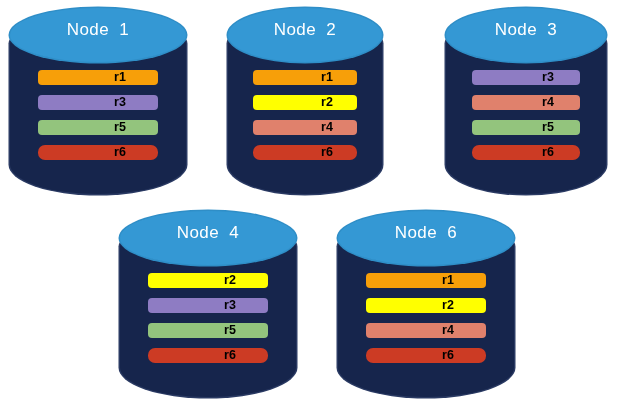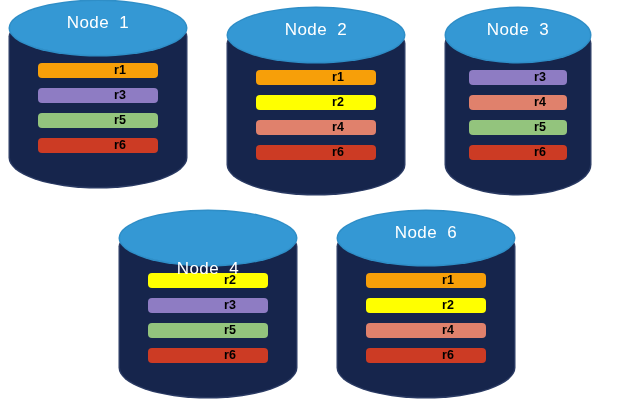--- a/index.html
+++ b/index.html
@@ -80,77 +80,77 @@
   }
   .replica {
     position: relative;
     height: 15px;
     margin-bottom: 10px;
     border-radius: 4px;
     display: flex;
     align-items: center;
     justify-content: center;
   }
-  .replica:last-child { margin-bottom: 0; }
+  .replica:last-child { margin-bottom: 0; border-radius: 7px; }
   .replica-label {
     font-size: 12.5px;
     font-weight: bold;
     color: #000000;
     line-height: 1;
     letter-spacing: 0.2px;
     margin-left: 44px;
   }
 </style>
 </head>
 <body>
 
 <div id="diagram">
-    <div class="node" style="left: 10px; top: 1px; width: 176px; height: 186px;">
+    <div class="node" style="left: 10px; top: 8px; width: 176px; height: 186px;">
       <div class="cyl">
         <div class="cyl-body" style="background: rgb(22, 37, 76);"></div>
         <div class="cyl-top" style="background: rgb(52, 152, 212);"></div>
       </div>
       <div class="cyl-title" style="color: rgb(255, 255, 255);">Node  1</div>
       <div class="replicas">
         <div class="replica" style="background: rgb(247, 159, 9);">
           <span class="replica-label">r1</span>
         </div>
         <div class="replica" style="background: rgb(142, 124, 195);">
           <span class="replica-label">r3</span>
         </div>
         <div class="replica" style="background: rgb(147, 196, 125);">
           <span class="replica-label">r5</span>
         </div>
         <div class="replica" style="background: rgb(204, 59, 36);">
           <span class="replica-label">r6</span>
         </div>
       </div>
     </div>
-    <div class="node" style="left: 228px; top: 8px; width: 176px; height: 186px;">
+    <div class="node" style="left: 228px; top: 8px; width: 154px; height: 186px;">
       <div class="cyl">
         <div class="cyl-body" style="background: rgb(22, 37, 76);"></div>
         <div class="cyl-top" style="background: rgb(52, 152, 212);"></div>
       </div>
       <div class="cyl-title" style="color: rgb(255, 255, 255);">Node  2</div>
       <div class="replicas">
         <div class="replica" style="background: rgb(247, 159, 9);">
           <span class="replica-label">r1</span>
         </div>
         <div class="replica" style="background: rgb(255, 255, 0);">
           <span class="replica-label">r2</span>
         </div>
         <div class="replica" style="background: rgb(224, 129, 108);">
           <span class="replica-label">r4</span>
         </div>
         <div class="replica" style="background: rgb(204, 59, 36);">
           <span class="replica-label">r6</span>
         </div>
       </div>
     </div>
-    <div class="node" style="left: 446px; top: 8px; width: 144px; height: 186px;">
+    <div class="node" style="left: 446px; top: 8px; width: 160px; height: 186px;">
       <div class="cyl">
         <div class="cyl-body" style="background: rgb(22, 37, 76);"></div>
         <div class="cyl-top" style="background: rgb(52, 152, 212);"></div>
       </div>
       <div class="cyl-title" style="color: rgb(255, 255, 255);">Node  3</div>
       <div class="replicas">
         <div class="replica" style="background: rgb(142, 124, 195);">
           <span class="replica-label">r3</span>
         </div>
         <div class="replica" style="background: rgb(224, 129, 108);">
@@ -162,21 +162,21 @@
         <div class="replica" style="background: rgb(204, 59, 36);">
           <span class="replica-label">r6</span>
         </div>
       </div>
     </div>
     <div class="node" style="left: 120px; top: 211px; width: 176px; height: 186px;">
       <div class="cyl">
         <div class="cyl-body" style="background: rgb(22, 37, 76);"></div>
         <div class="cyl-top" style="background: rgb(52, 152, 212);"></div>
       </div>
-      <div class="cyl-title" style="color: rgb(255, 255, 255); margin-top: 36px;">Node  4</div>
+      <div class="cyl-title" style="color: rgb(255, 255, 255);">Node  4</div>
       <div class="replicas">
         <div class="replica" style="background: rgb(255, 255, 0);">
           <span class="replica-label">r2</span>
         </div>
         <div class="replica" style="background: rgb(142, 124, 195);">
           <span class="replica-label">r3</span>
         </div>
         <div class="replica" style="background: rgb(147, 196, 125);">
           <span class="replica-label">r5</span>
         </div>

